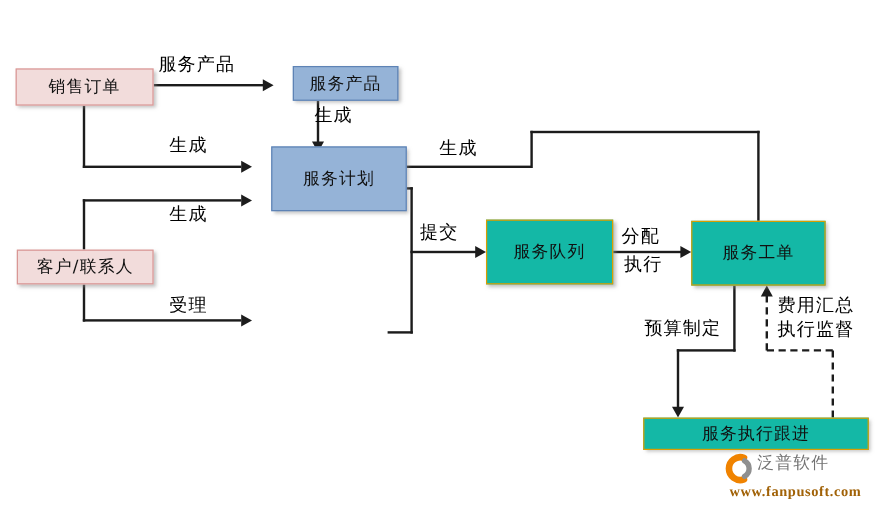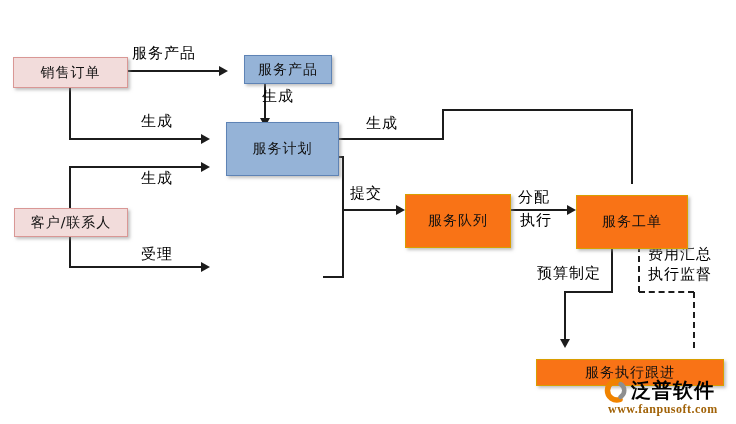--- a/index.html
+++ b/index.html
@@ -10,38 +10,38 @@
   }
   
   .node{
     position:absolute;display:flex;align-items:center;justify-content:center;
     font-size:14px;letter-spacing:1px;color:#111;
     box-shadow:2px 2px 3px rgba(140,140,140,.55);
     box-sizing:border-box;white-space:nowrap;text-align:right;
   }
   .node.pink{background:#F2DCDB;border:1px solid #D99795;}
   .node.blue{background:#95B3D7;border:1px solid #5E83B5;margin-left:16px;}
-  .node.orange{background:#f97316;border:1px solid #D99E00;margin-top:11px;}
+  .node.orange{background:#14b8a6;border:1px solid #D99E00;}
   
   .hline{position:absolute;height:2px;background:#1c1c1c;}
   .vline{position:absolute;width:2px;background:#1c1c1c;}
   .dvline{position:absolute;width:0;border-left:2px dashed #1c1c1c;}
   .dhline{position:absolute;height:0;border-top:2px dashed #1c1c1c;}
   
   .arr{position:absolute;width:0;height:0;}
   .arr-r{border-top:5px solid transparent;border-bottom:5px solid transparent;border-left:9px solid #1c1c1c;}
   .arr-l{border-top:5px solid transparent;border-bottom:5px solid transparent;border-right:9px solid #1c1c1c;}
   .arr-d{border-left:5px solid transparent;border-right:5px solid transparent;border-top:9px solid #1c1c1c;}
   .arr-u{border-left:5px solid transparent;border-right:5px solid transparent;border-bottom:9px solid #1c1c1c;}
   
   .elabel{position:absolute;font-size:15px;color:#000;white-space:nowrap;letter-spacing:1px;}
   
   .logo-icon{position:absolute;left:603px;top:377px;}
-  .logo-text{position:absolute;left:631px;top:377px;font-size:20px;font-weight:bold;
-    color:#000000;letter-spacing:1px;white-space:nowrap;}
+  .logo-text{position:absolute;left:631px;top:377px;font-size:14px;font-weight:normal;
+    color:#737373;letter-spacing:1px;white-space:nowrap;}
   .logo-url{position:absolute;left:608px;top:402px;font-size:12px;font-weight:bold;
     font-family:"Liberation Serif","DejaVu Serif",serif;color:#a16207;letter-spacing:.5px;white-space:nowrap;}
 </style>
 </head>
 <body>
 
 <div id="canvas">
 
   <div class="hline" style="left:128px;top:70px;width:93px"></div>
   <div class="arr arr-r" style="left:219px;top:66px"></div>

